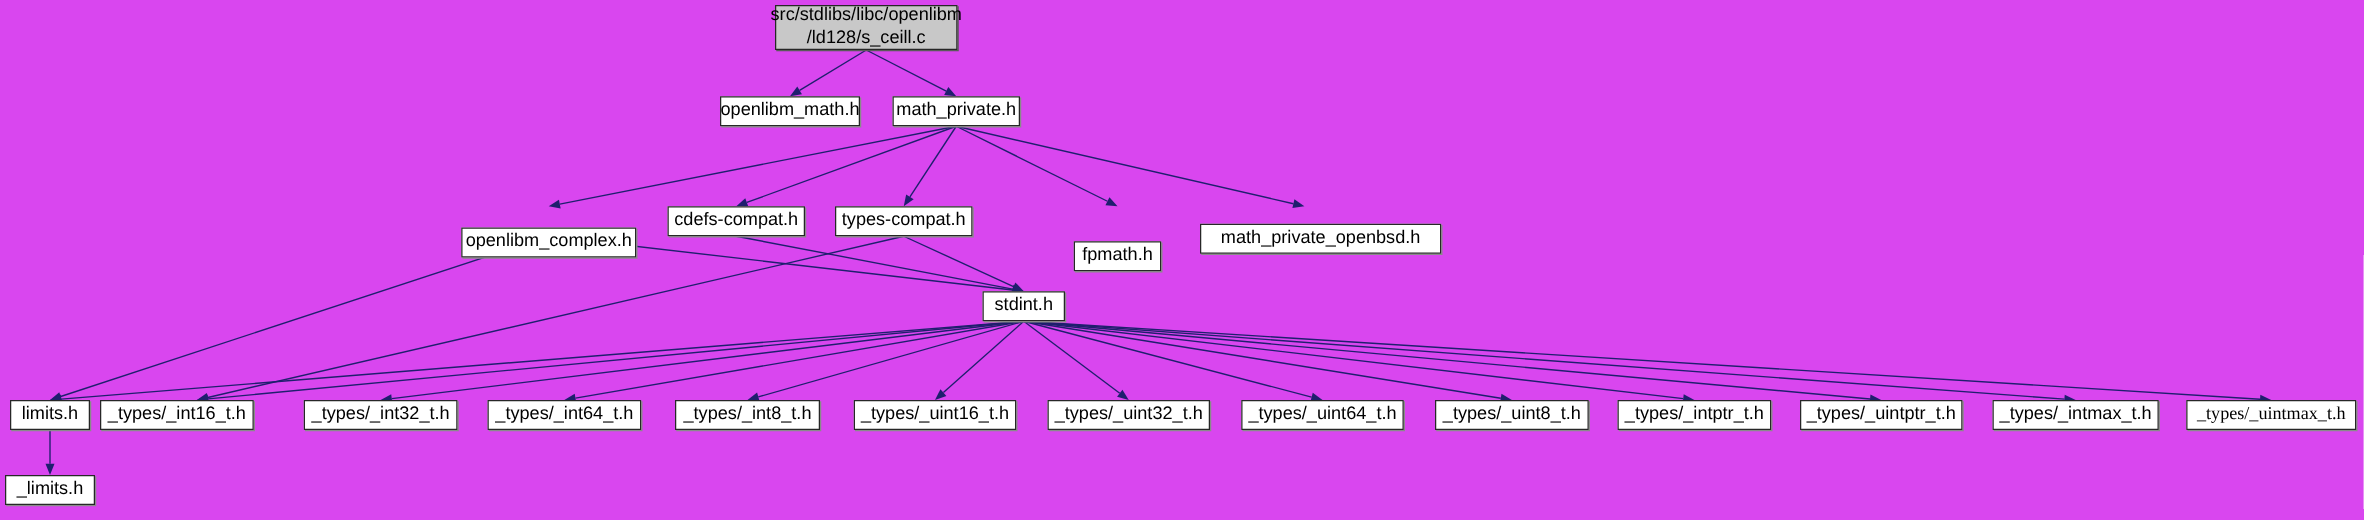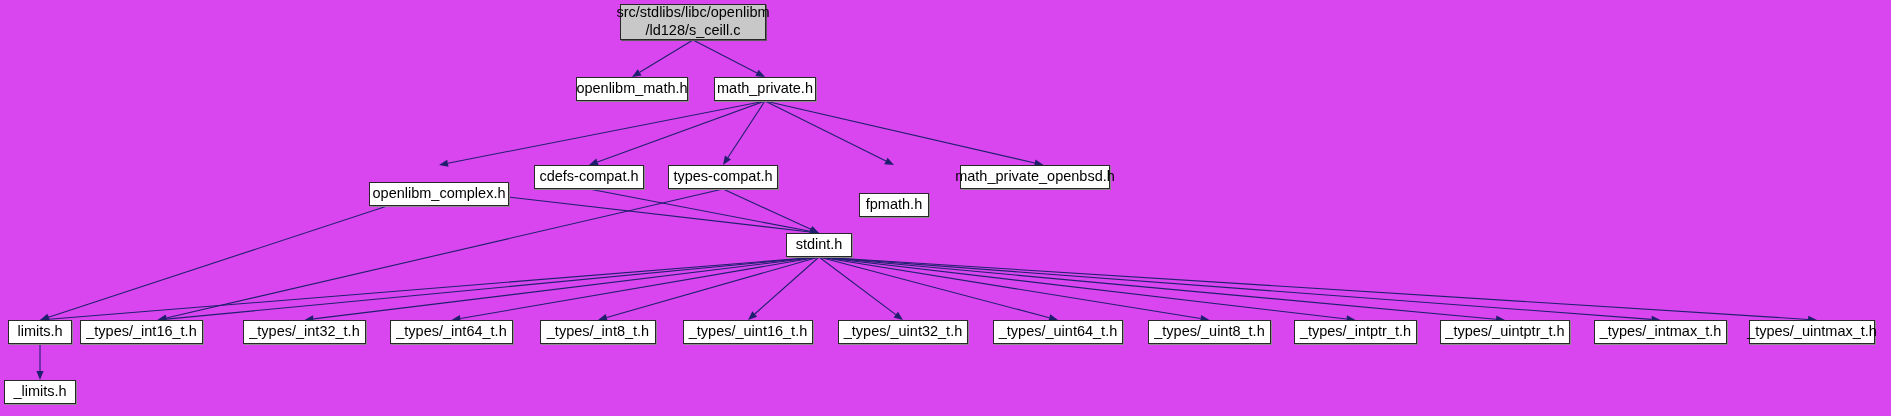--- a/index.html
+++ b/index.html
@@ -159,30 +159,30 @@
     </svg>
   <div id="node-layer">
       <div class="node root" style="left: 620px; top: 4px; width: 146px; height: 36px;">src/stdlibs/libc/openlibm
 /ld128/s_ceill.c</div>
       <div class="node plain" style="left: 576px; top: 77px; width: 112px; height: 24px;">openlibm_math.h</div>
       <div class="node plain" style="left: 714px; top: 77px; width: 102px; height: 24px;">math_private.h</div>
       <div class="node plain" style="left: 369px; top: 182px; width: 140px; height: 24px;">openlibm_complex.h</div>
       <div class="node plain" style="left: 534px; top: 165px; width: 110px; height: 24px;">cdefs-compat.h</div>
       <div class="node plain" style="left: 668px; top: 165px; width: 110px; height: 24px;">types-compat.h</div>
       <div class="node plain" style="left: 859px; top: 165px; width: 70px; height: 24px; margin-top: 28px;">fpmath.h</div>
-      <div class="node plain" style="left: 960px; top: 165px; width: 150px; height: 24px;">math_private_openbsd.h</div>
+      <div class="node plain" style="left: 960px; top: 179px; width: 193px; height: 24px;">math_private_openbsd.h</div>
       <div class="node plain" style="left: 786px; top: 233px; width: 66px; height: 24px;">stdint.h</div>
       <div class="node plain" style="left: 8px; top: 320px; width: 64px; height: 24px;">limits.h</div>
       <div class="node plain" style="left: 80px; top: 320px; width: 123px; height: 24px;">_types/_int16_t.h</div>
       <div class="node plain" style="left: 243px; top: 320px; width: 123px; height: 24px;">_types/_int32_t.h</div>
       <div class="node plain" style="left: 390px; top: 320px; width: 123px; height: 24px;">_types/_int64_t.h</div>
       <div class="node plain" style="left: 540px; top: 320px; width: 116px; height: 24px;">_types/_int8_t.h</div>
       <div class="node plain" style="left: 683px; top: 320px; width: 130px; height: 24px;">_types/_uint16_t.h</div>
       <div class="node plain" style="left: 838px; top: 320px; width: 130px; height: 24px;">_types/_uint32_t.h</div>
       <div class="node plain" style="left: 993px; top: 320px; width: 130px; height: 24px;">_types/_uint64_t.h</div>
       <div class="node plain" style="left: 1148px; top: 320px; width: 123px; height: 24px;">_types/_uint8_t.h</div>
       <div class="node plain" style="left: 1294px; top: 320px; width: 123px; height: 24px;">_types/_intptr_t.h</div>
       <div class="node plain" style="left: 1440px; top: 320px; width: 130px; height: 24px;">_types/_uintptr_t.h</div>
       <div class="node plain" style="left: 1594px; top: 320px; width: 133px; height: 24px;">_types/_intmax_t.h</div>
-      <div class="node plain" style="left: 1749px; top: 320px; width: 126px; height: 24px;">_types/_uintmax_t.h</div>
+      <div class="node plain" style="left: 1749px; top: 320px; width: 136px; height: 24px; font-family: Liberation Serif, serif;">_types/_uintmax_t.h</div>
       <div class="node plain" style="left: 4px; top: 380px; width: 72px; height: 24px;">_limits.h</div>
     </div>
 </div>
 
 </body></html>

